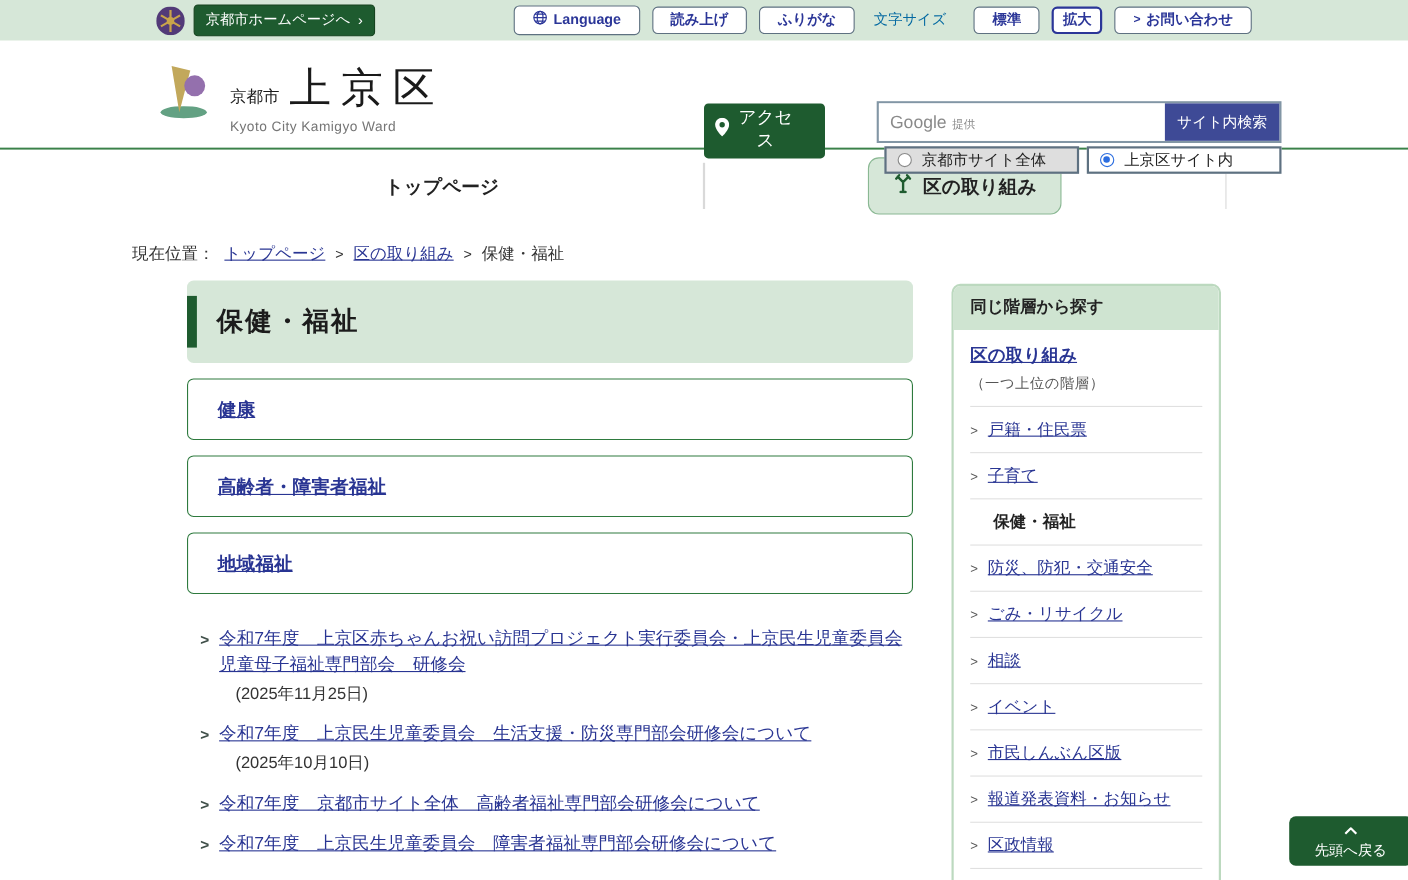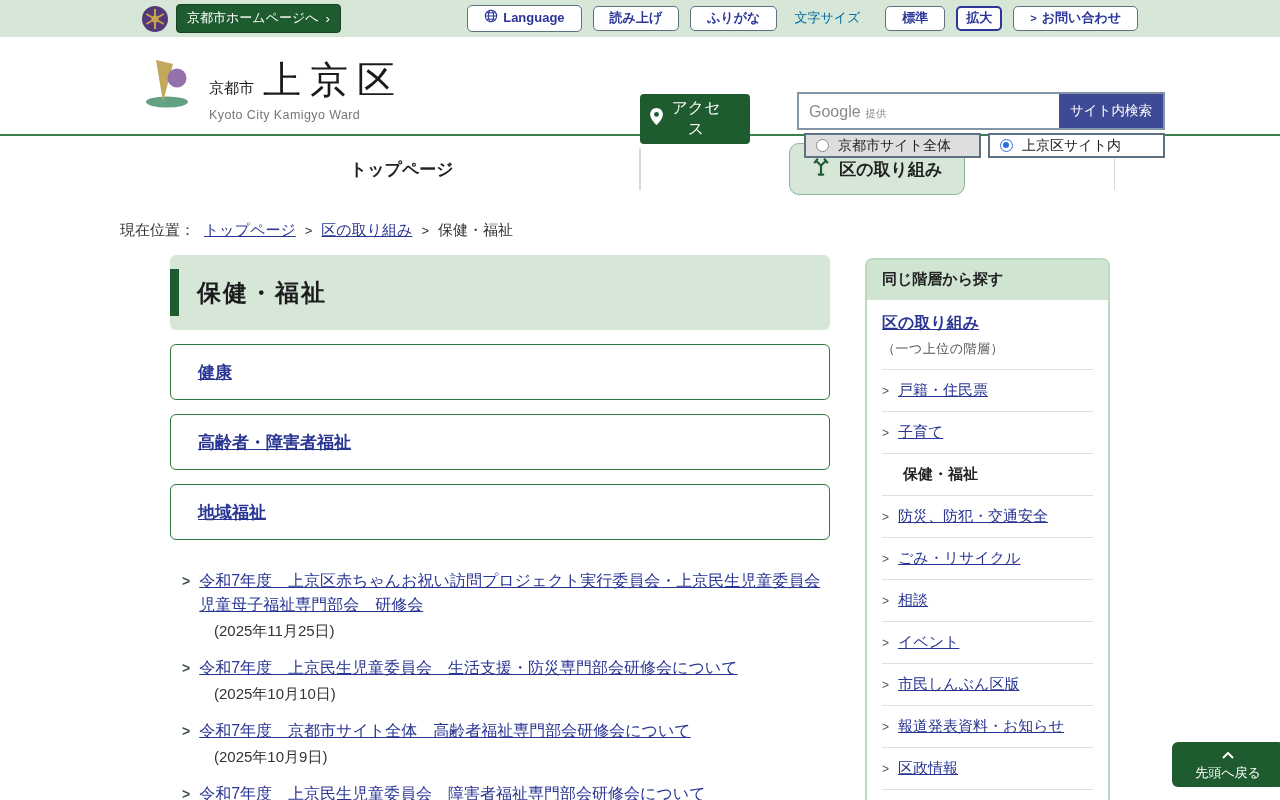--- a/index.html
+++ b/index.html
@@ -297,21 +297,20 @@
         <span class="news-chev">&gt;</span>
         <a class="news-link">令和7年度　上京民生児童委員会　生活支援・防災専門部会研修会について</a>
       </div>
       <div class="news-date">(2025年10月10日)</div>
     </div>
     <div class="news-item">
       <div class="news-top">
         <span class="news-chev">&gt;</span>
         <a class="news-link">令和7年度　京都市サイト全体　高齢者福祉専門部会研修会について</a>
       </div>
-      <div class="news-date">(2025年10月9日)</div>
     </div>
     <div class="news-item">
       <div class="news-top">
         <span class="news-chev">&gt;</span>
         <a class="news-link">令和7年度　上京民生児童委員会　障害者福祉専門部会研修会について</a>
       </div>
 
     </div>
   </div>
 </div>

